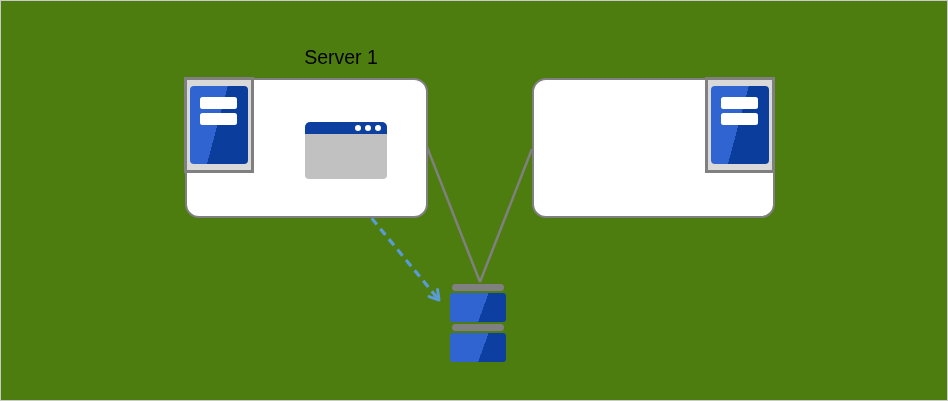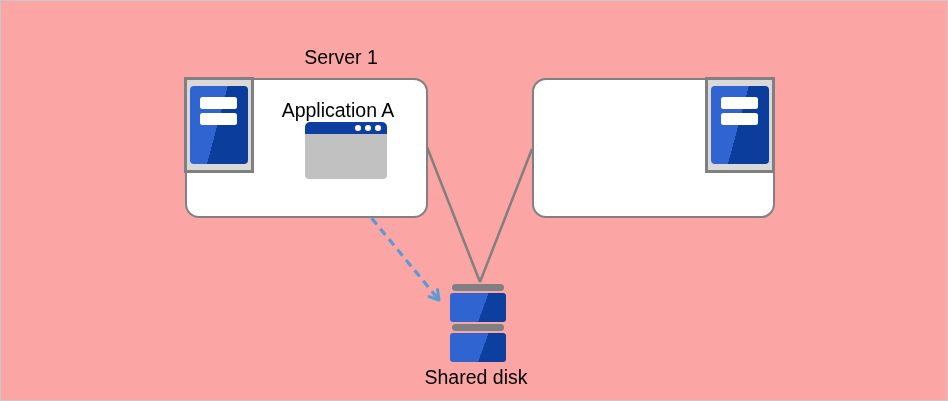--- a/index.html
+++ b/index.html
@@ -5,21 +5,21 @@
   html, body {
     margin: 0;
     padding: 0;
     background: #ffffff;
     font-family: "Liberation Sans", sans-serif;
   }
   .canvas {
     position: relative;
     width: 948px;
     height: 401px;
-    background: #fca5a5;
+    background: #4d7c0f;
     border: 1px solid #c9c9c9;
     box-sizing: border-box;
     overflow: hidden;
   }
   .connectors {
     position: absolute;
     left: 0; top: 0;
     width: 948px; height: 401px;
     pointer-events: none;
   }
@@ -173,33 +173,31 @@
     </div>
   </div>
 
   <div class="server-icon server2-icon">
     <div class="tower">
       <div class="slot s1"></div>
       <div class="slot s2"></div>
     </div>
   </div>
 
-  <div class="label app-label">Application A</div>
 
   <div class="window-icon">
     <div class="window-titlebar">
       <span class="dot d1"></span>
       <span class="dot d2"></span>
       <span class="dot d3"></span>
     </div>
     <div class="window-body"></div>
   </div>
 
   <div class="disk-icon">
     <div class="disk-cap c1"></div>
     <div class="disk-platter p1"></div>
     <div class="disk-cap c2"></div>
     <div class="disk-platter p2"></div>
   </div>
 
-  <div class="label disk-label">Shared disk</div>
 
 </div>
 
 </body></html>

